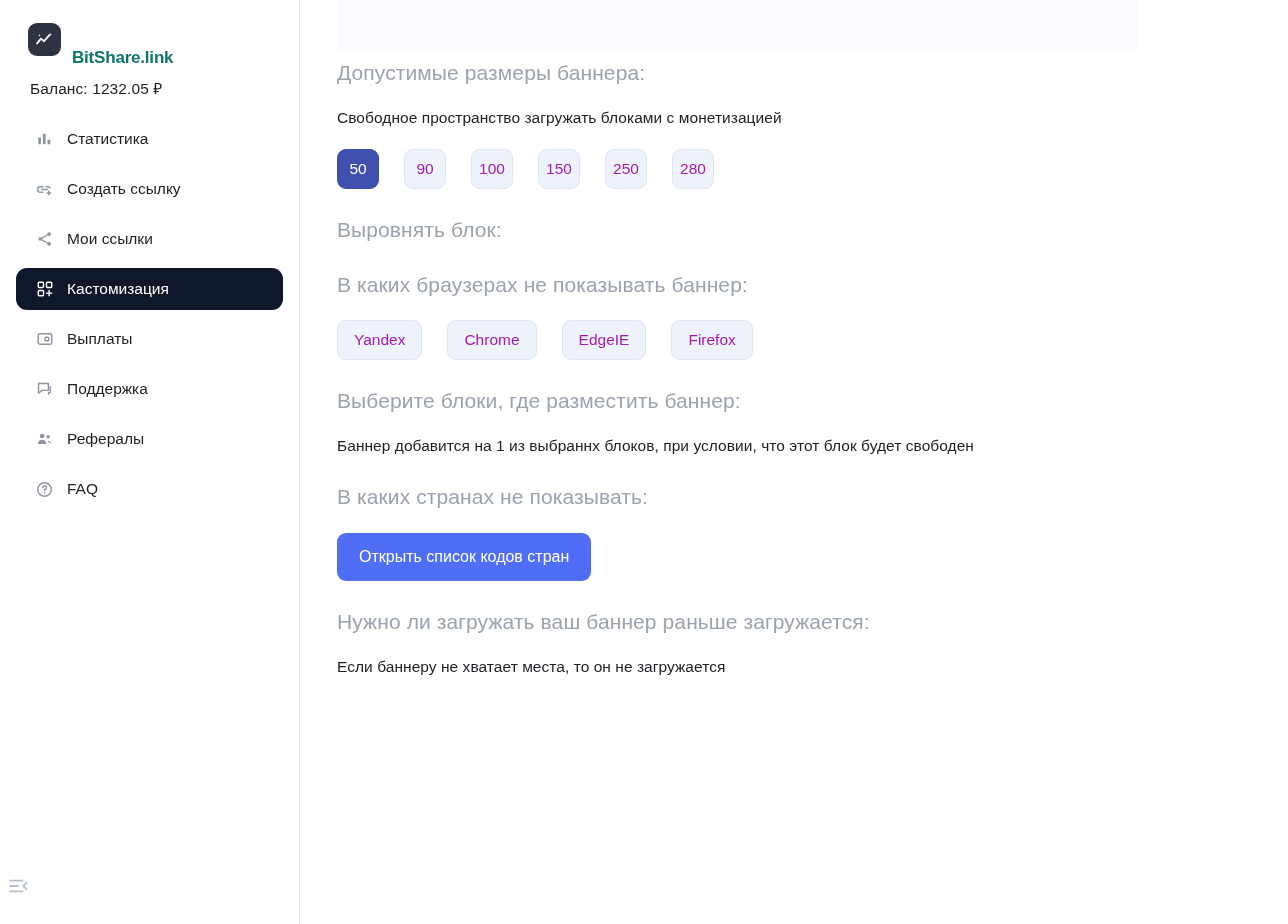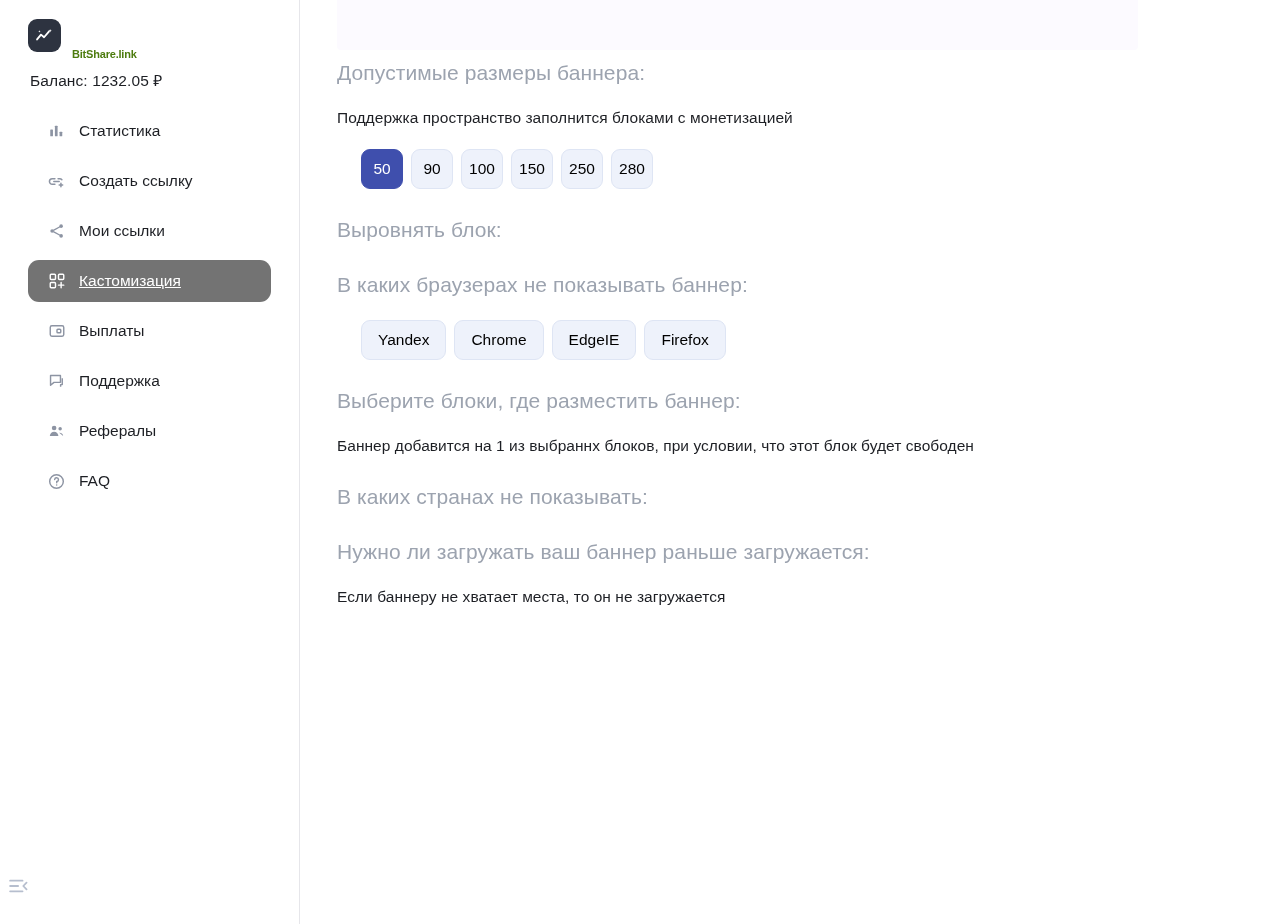--- a/index.html
+++ b/index.html
@@ -29,49 +29,48 @@
     padding: 11px 0 0 28px;
   }
   .brand-logo {
     width: 33px; height: 33px;
     border-radius: 9px;
     background: #2d3340;
     display: flex; align-items: center; justify-content: center;
     flex: 0 0 33px;
   }
   .brand-name {
-    font-size: 11px;
+    font-size: 17px;
     font-weight: bold;
-    color: #4d7c0f;
+    color: #0f766e;
     letter-spacing: -0.2px;
     margin-top: 37px;
   }
   .balance {
     padding: 9px 0 0 30px;
     font-size: 15.5px;
     color: #1d1f24;
     letter-spacing: 0.1px;
   }
-  .nav { margin-top: 19px; padding: 0 28px; }
+  .nav { margin-top: 19px; padding: 0 16px; }
   .nav-item {
     display: flex;
     align-items: center;
     gap: 13px;
     height: 42px;
     margin-bottom: 8px;
     padding-left: 19px;
     border-radius: 11px;
     cursor: pointer;
     color: #1d1f24;
     font-size: 15.5px;
   }
   .nav-item.active {
-    background: #737373;
+    background: #0f172a;
     color: #ffffff;
-    text-decoration: underline;
   }
   .nav-icon {
     width: 19px; height: 19px;
     display: flex; align-items: center; justify-content: center;
     flex: 0 0 19px;
     color: #8d94a3;
   }
   .nav-item.active .nav-icon { color: #ffffff; }
   .nav-icon svg { display: block; }
   .collapse-btn {
@@ -118,29 +117,28 @@
   }
   .section-sub {
     font-size: 15.5px;
     color: #1d1f24;
     line-height: 1.3;
     letter-spacing: 0.05px;
   }
   .chip-row {
     display: flex;
     flex-wrap: wrap;
-    gap: 8px;
-    margin-left: 24px;
+    gap: 25px;
   }
   .chip {
     background: #eef2fb;
     border: 1px solid #dee5f4;
     border-radius: 9px;
     font-size: 15.5px;
-    color: #000000;
+    color: #a21caf;
     padding: 0 16px;
     height: 40px;
     display: inline-flex;
     align-items: center;
     justify-content: center;
     cursor: pointer;
     font-family: "Liberation Sans", sans-serif;
     white-space: nowrap;
   }
   .chip.square { width: 42px; padding: 0; }
@@ -292,21 +290,21 @@
   </aside>
 
   <main class="main">
 
     <div class="preview-panel"></div>
 
     <div class="content">
 
       <section class="section">
         <div class="section-title">Допустимые размеры баннера:</div>
-        <div class="section-sub gap-title-to-sub">Поддержка пространство заполнится блоками с монетизацией</div>
+        <div class="section-sub gap-title-to-sub">Свободное пространство загружать блоками с монетизацией</div>
         <div class="chip-row gap-sub-to-chips">
           <button class="chip square selected">50</button>
           <button class="chip square">90</button>
           <button class="chip square">100</button>
           <button class="chip square">150</button>
           <button class="chip square">250</button>
           <button class="chip square">280</button>
         </div>
       </section>
 
@@ -327,20 +325,23 @@
         </div>
       </section>
 
       <section class="section gap-chips-to-title">
         <div class="section-title">Выберите блоки, где разместить баннер:</div>
         <div class="section-sub gap-title-to-sub">Баннер добавится на 1 из выбраннх блоков, при условии, что этот блок будет свободен</div>
       </section>
 
       <section class="section gap-chips-to-title">
         <div class="section-title">В каких странах не показывать:</div>
+        <div class="gap-title-to-chips">
+          <button class="primary-btn">Открыть список кодов стран</button>
+        </div>
       </section>
 
       <section class="section gap-chips-to-title">
         <div class="section-title">Нужно ли загружать ваш баннер раньше загружается:</div>
         <div class="section-sub gap-title-to-sub">Если баннеру не хватает места, то он не загружается</div>
 
       </section>
 
     </div>
   </main>

